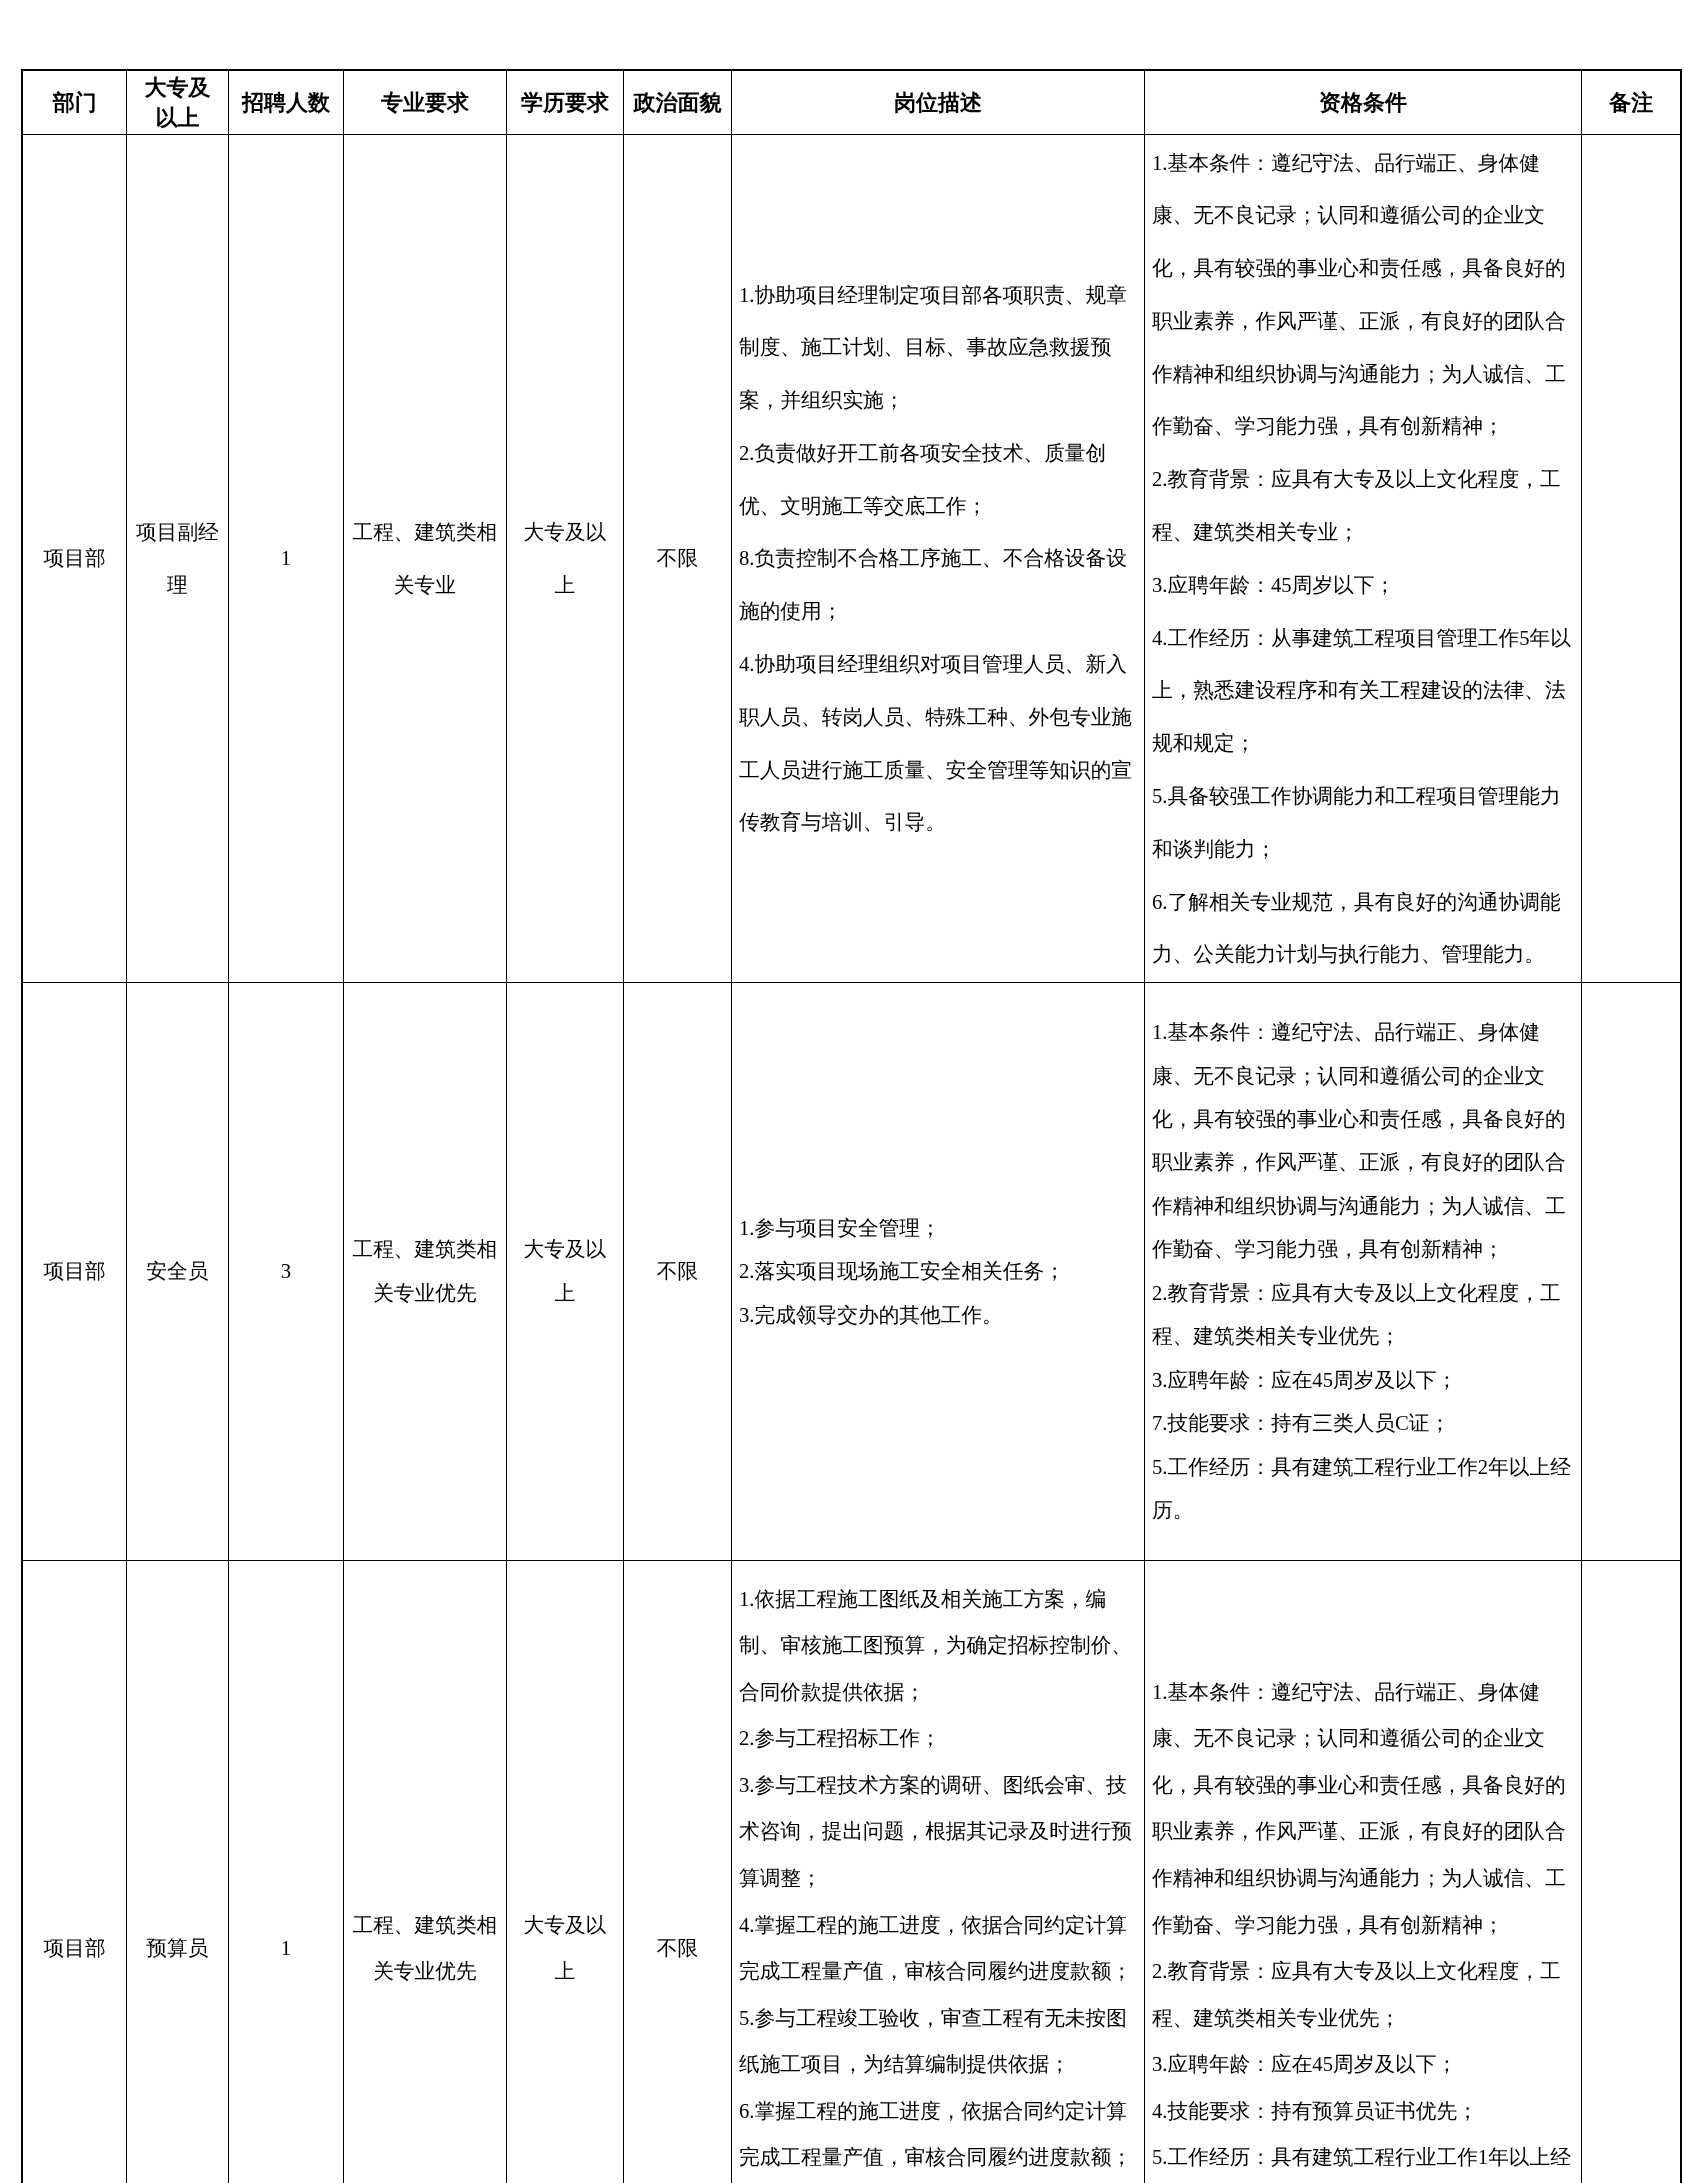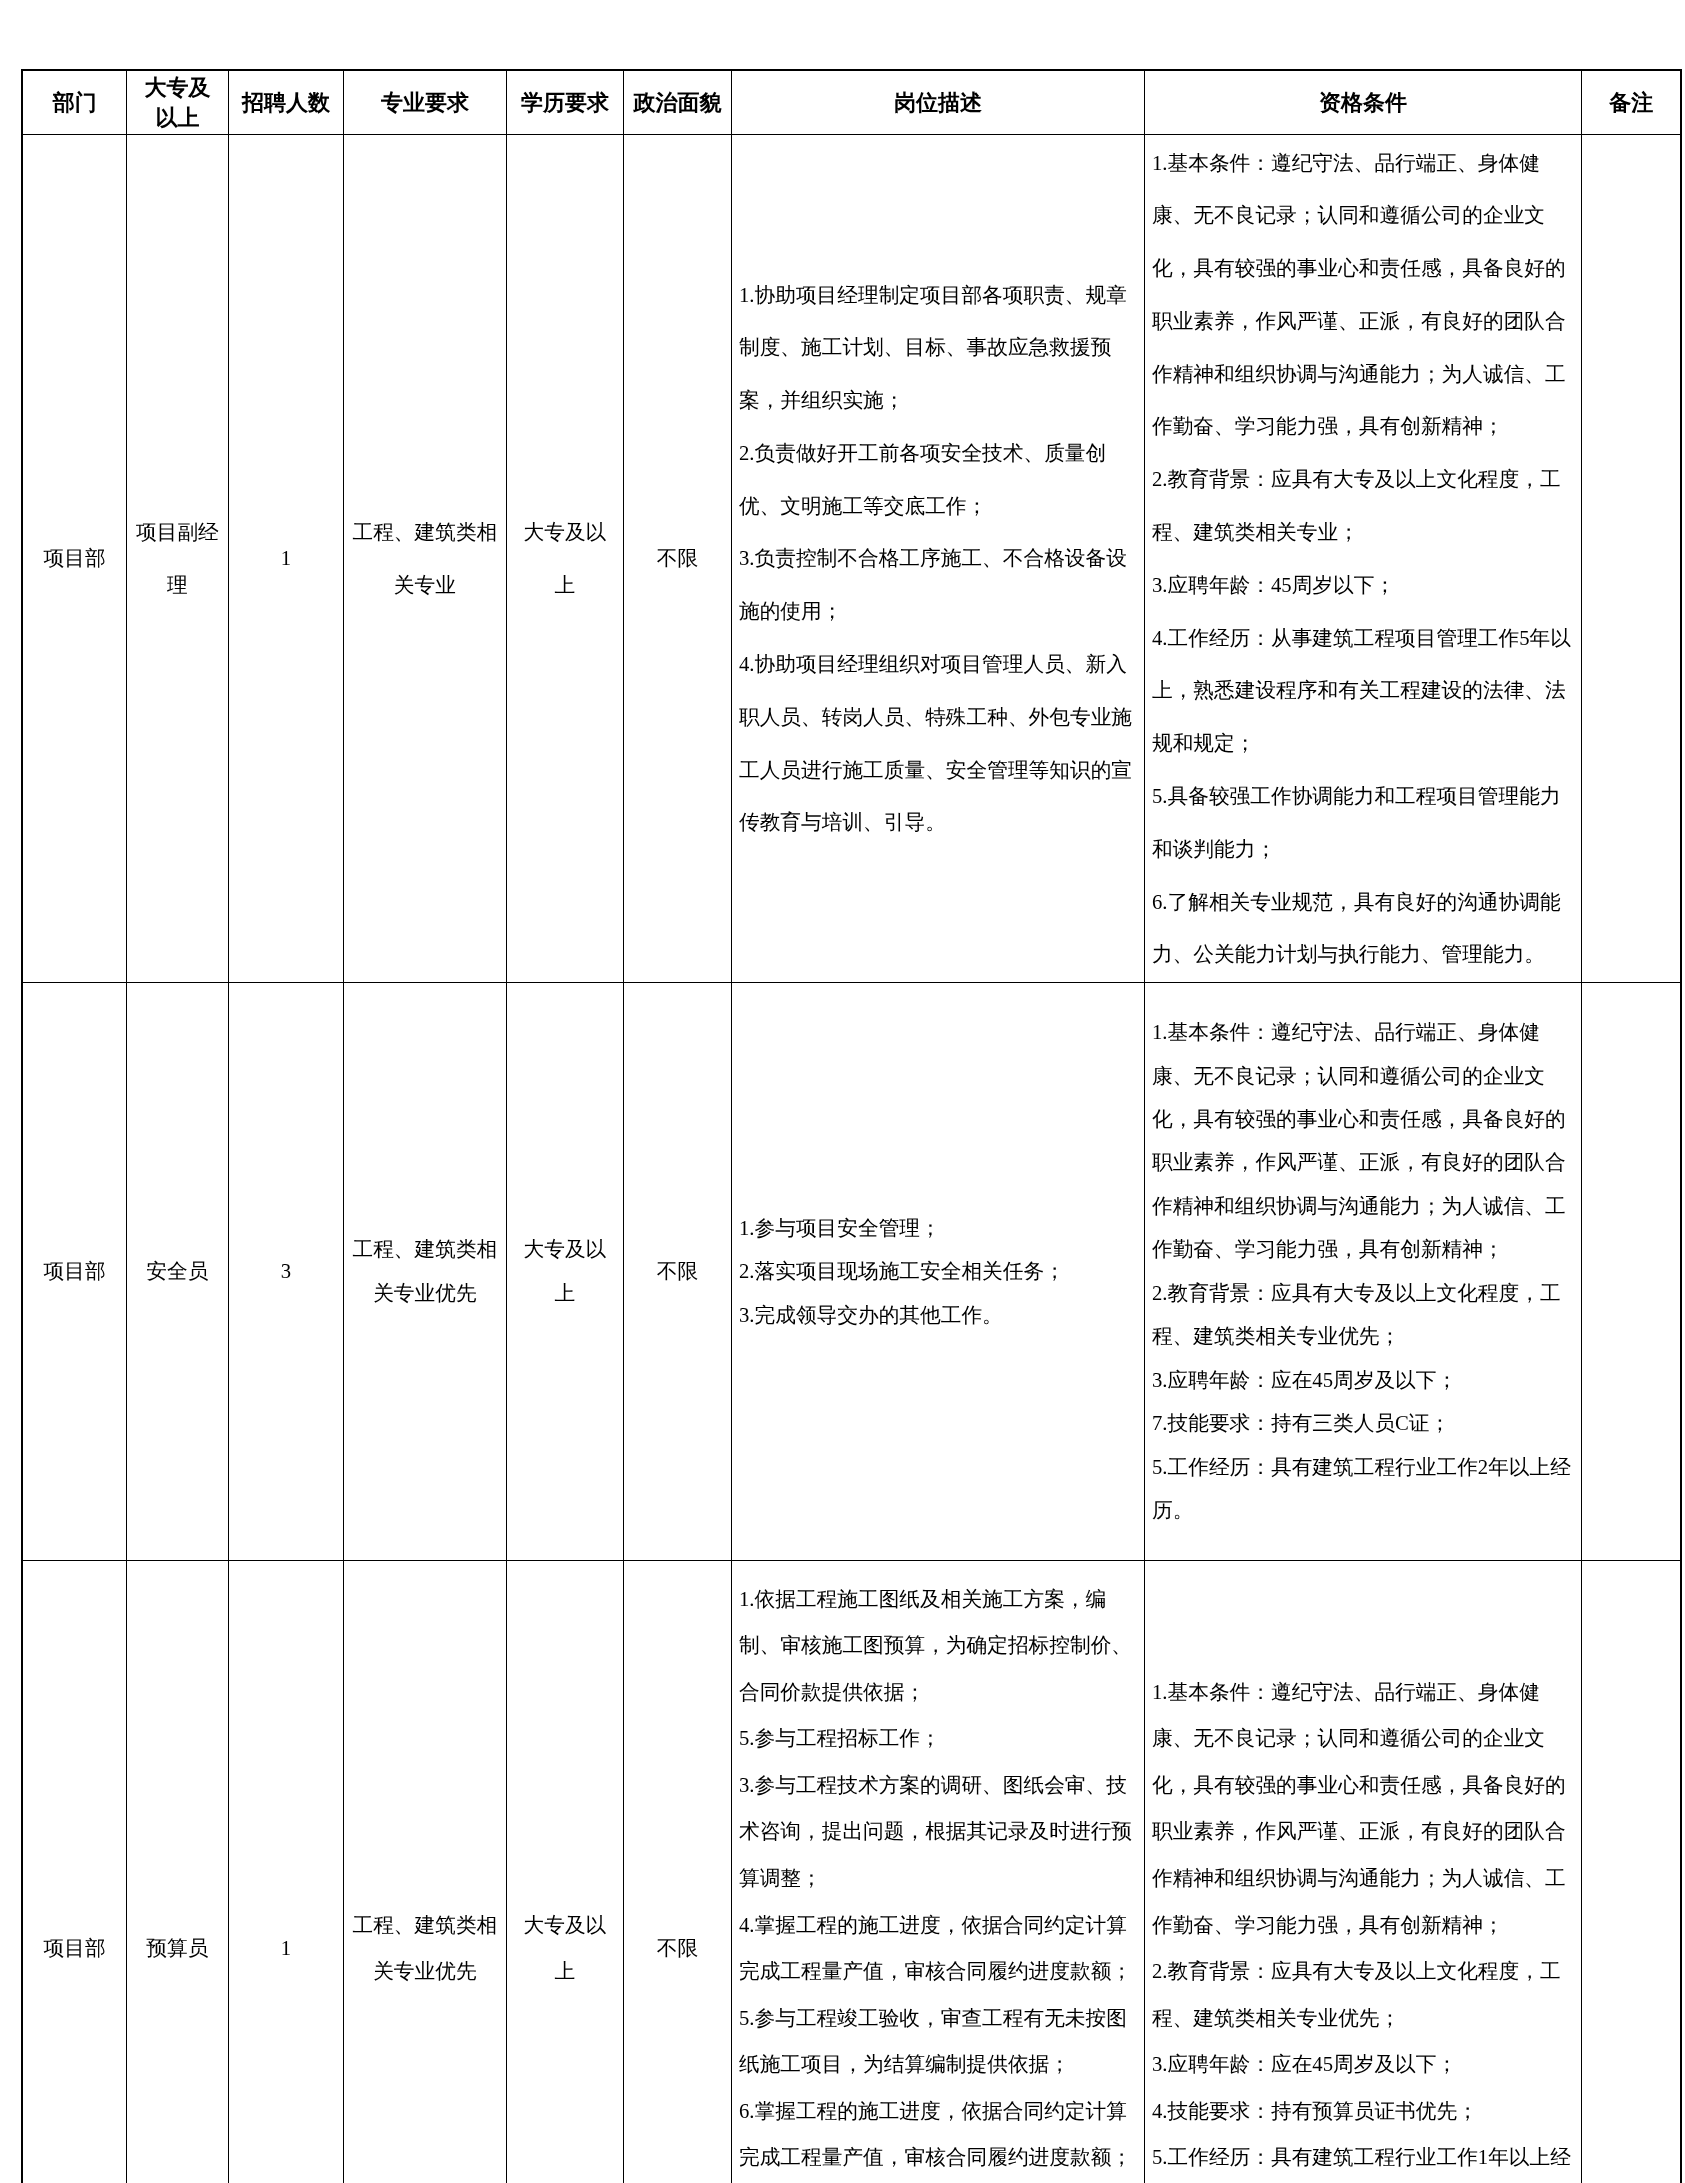--- a/index.html
+++ b/index.html
@@ -95,21 +95,21 @@
       <tr class="r1">
         <td>项目部</td>
         <td>项目副经理</td>
         <td>1</td>
         <td>工程、建筑类相关专业</td>
         <td>大专及以上</td>
         <td>不限</td>
         <td>
           <p class="para">1.协助项目经理制定项目部各项职责、规章制度、施工计划、目标、事故应急救援预案，并组织实施；</p>
           <p class="para">2.负责做好开工前各项安全技术、质量创优、文明施工等交底工作；</p>
-          <p class="para">3.负责控制不合格工序施工、不合格设备设施的使用；</p>
+          <p class="para">8.负责控制不合格工序施工、不合格设备设施的使用；</p>
           <p class="para">4.协助项目经理组织对项目管理人员、新入职人员、转岗人员、特殊工种、外包专业施工人员进行施工质量、安全管理等知识的宣传教育与培训、引导。</p>
         </td>
         <td>
           <p class="para">1.基本条件：遵纪守法、品行端正、身体健康、无不良记录；认同和遵循公司的企业文化，具有较强的事业心和责任感，具备良好的职业素养，作风严谨、正派，有良好的团队合作精神和组织协调与沟通能力；为人诚信、工作勤奋、学习能力强，具有创新精神；</p>
           <p class="para">2.教育背景：应具有大专及以上文化程度，工程、建筑类相关专业；</p>
           <p class="para">3.应聘年龄：45周岁以下；</p>
           <p class="para">4.工作经历：从事建筑工程项目管理工作5年以上，熟悉建设程序和有关工程建设的法律、法规和规定；</p>
           <p class="para">5.具备较强工作协调能力和工程项目管理能力和谈判能力；</p>
           <p class="para">6.了解相关专业规范，具有良好的沟通协调能力、公关能力计划与执行能力、管理能力。</p>
         </td>
@@ -138,21 +138,21 @@
       </tr>
       <tr class="r3">
         <td>项目部</td>
         <td>预算员</td>
         <td>1</td>
         <td>工程、建筑类相关专业优先</td>
         <td>大专及以上</td>
         <td>不限</td>
         <td>
           <p class="para">1.依据工程施工图纸及相关施工方案，编制、审核施工图预算，为确定招标控制价、合同价款提供依据；</p>
-          <p class="para">5.参与工程招标工作；</p>
+          <p class="para">2.参与工程招标工作；</p>
           <p class="para">3.参与工程技术方案的调研、图纸会审、技术咨询，提出问题，根据其记录及时进行预算调整；</p>
           <p class="para">4.掌握工程的施工进度，依据合同约定计算完成工程量产值，审核合同履约进度款额；</p>
           <p class="para">5.参与工程竣工验收，审查工程有无未按图纸施工项目，为结算编制提供依据；</p>
           <p class="para">6.掌握工程的施工进度，依据合同约定计算完成工程量产值，审核合同履约进度款额；</p>
           <p class="para">4.负责项目分包招标及合同签订工作；</p>
           <p class="para">8.负责项目商务策划编制工作及创效落实工作。</p>
         </td>
         <td>
           <p class="para">1.基本条件：遵纪守法、品行端正、身体健康、无不良记录；认同和遵循公司的企业文化，具有较强的事业心和责任感，具备良好的职业素养，作风严谨、正派，有良好的团队合作精神和组织协调与沟通能力；为人诚信、工作勤奋、学习能力强，具有创新精神；</p>
           <p class="para">2.教育背景：应具有大专及以上文化程度，工程、建筑类相关专业优先；</p>

